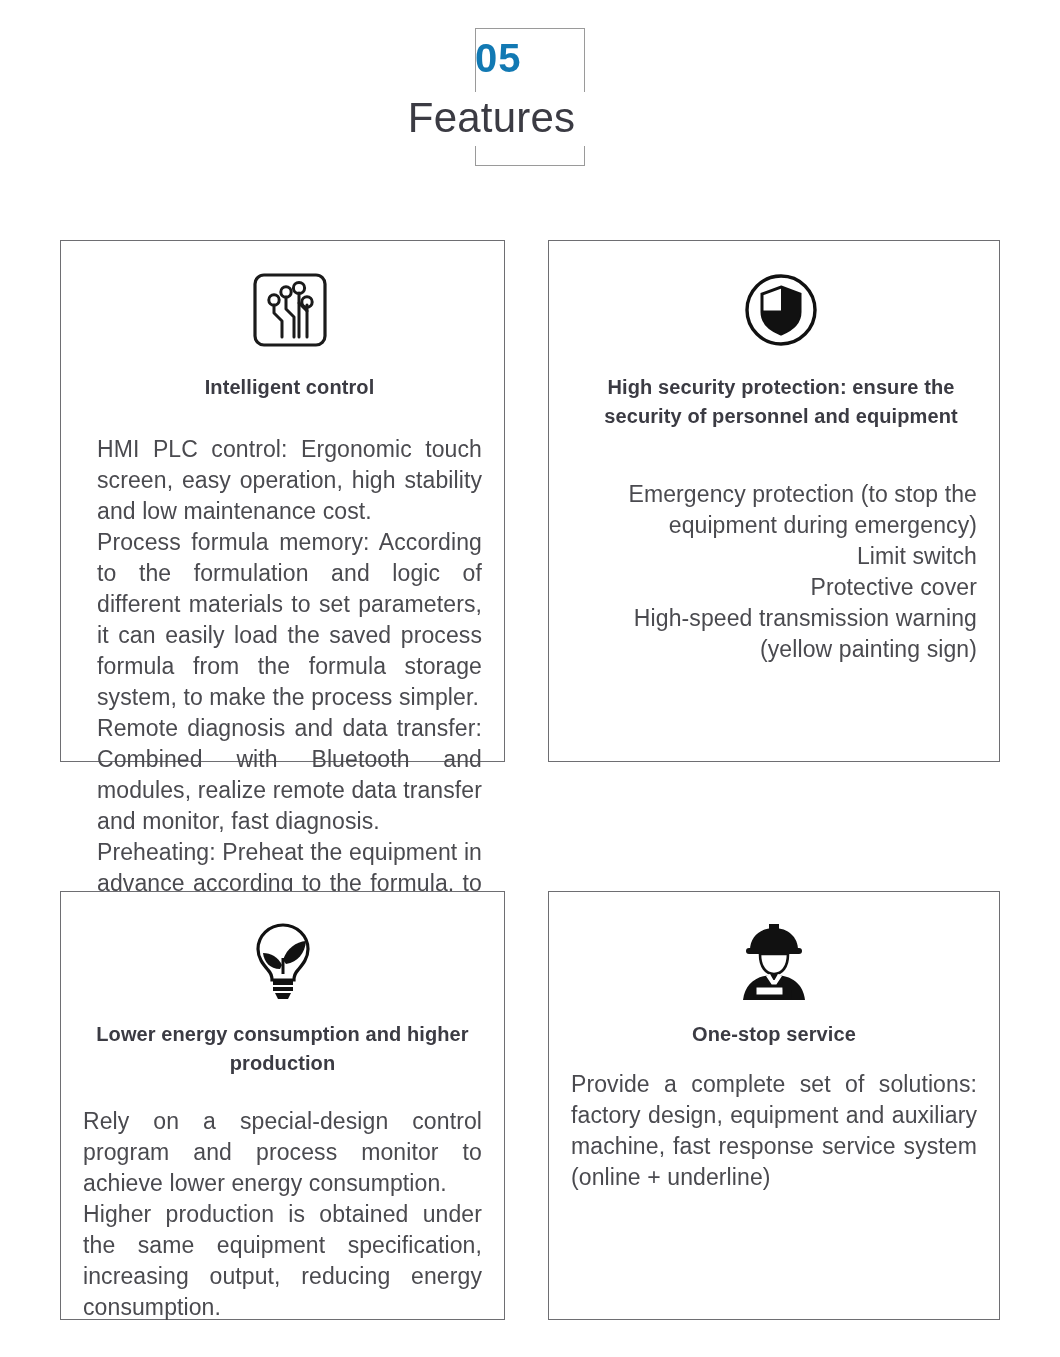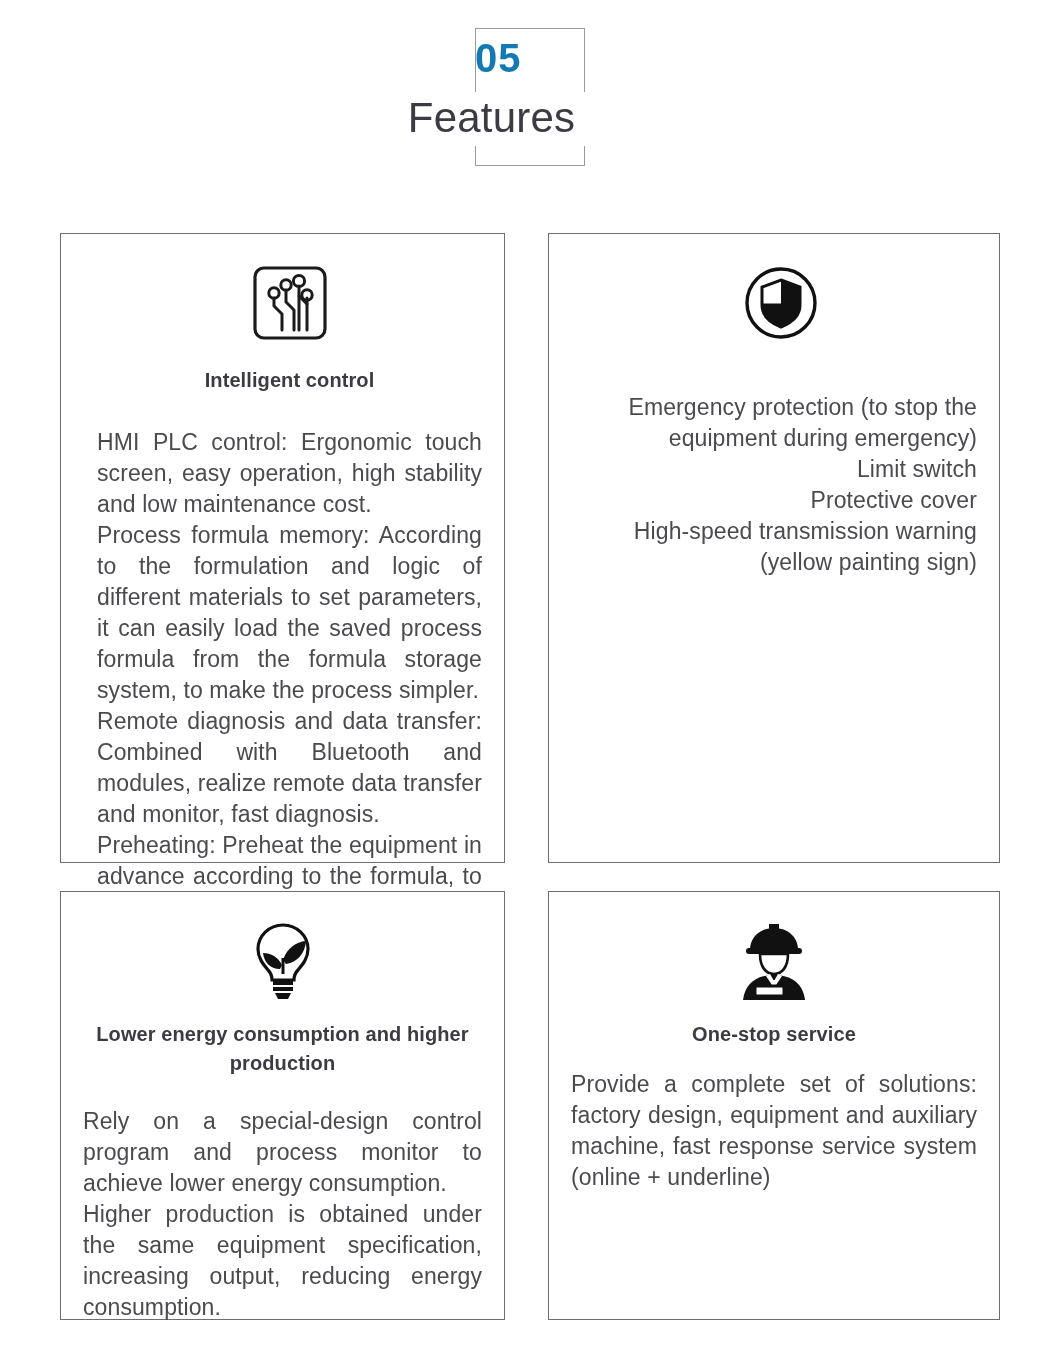--- a/index.html
+++ b/index.html
@@ -82,21 +82,21 @@
     height: 1091px;
   }
 
   .card {
     position: absolute;
     border: 1.3px solid #6e6e72;
     background: #ffffff;
     padding: 0 14px;
   }
 
-  .card-r1 { top: 4px; height: 630px; padding-left: 28px; }
+  .card-r1 { top: 11px; height: 522px; padding-left: 28px; }
   .card-r2 { top: 662px; height: 429px; }
   .card-c1 { left: 0; width: 445px; }
   .card-c2 { left: 488px; width: 452px; }
 
   .card-icon {
     width: 100%;
     display: flex;
     justify-content: center;
     align-items: flex-end;
   }
@@ -185,20 +185,21 @@
     <div class="card card-r1 card-c2" id="card-high-security">
       <div class="card-icon">
         <svg class="icon-svg" width="82" height="82" viewBox="0 0 82 82" aria-hidden="true">
           <circle cx="41" cy="41" r="34" fill="none" stroke="#111111" stroke-width="3.4"></circle>
           <path d="M41,18 L60,25 L60,43 C60,54 51,61 41,65 C31,61 22,54 22,43 L22,25 Z" fill="none" stroke="#111111" stroke-width="3"></path>
           <path d="M41,18 L60,25 L60,43 C60,54 51,61 41,65 Z" fill="#111111"></path>
           <path d="M41,65 C31,61 22,54 22,43 L22,41.5 L41,41.5 Z" fill="#111111"></path>
           <rect x="38.5" y="18" width="0" height="0" fill="#111111"></rect>
         </svg>
       </div>
+      <div class="card-title">High security protection: ensure the security of personnel and equipment</div>
       <div class="card-body">Emergency protection (to stop the equipment during emergency)
 Limit switch
 Protective cover
 High-speed transmission warning (yellow painting sign)</div>
     </div>
 
     <div class="card card-r2 card-c2" id="card-one-stop">
       <div class="card-icon">
         <svg class="icon-svg" width="84" height="82" viewBox="0 0 84 82" aria-hidden="true">
 

